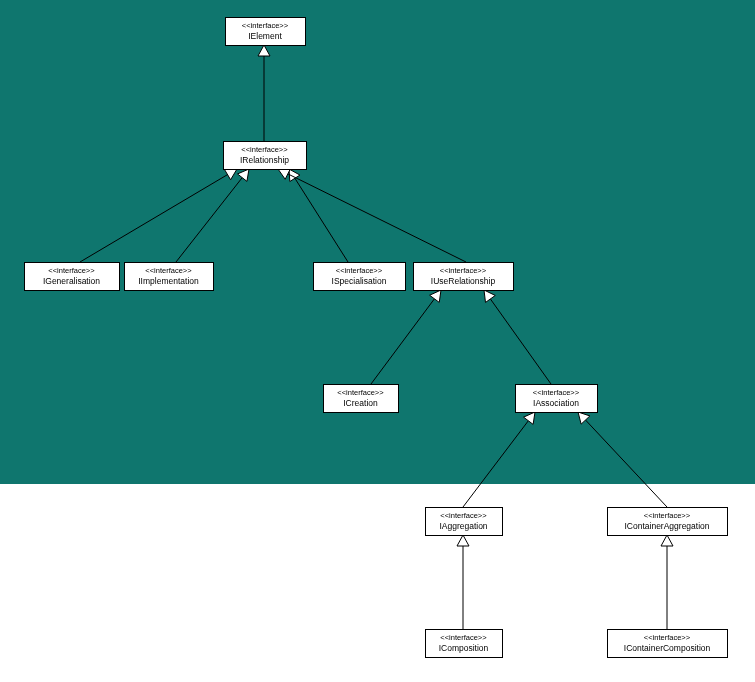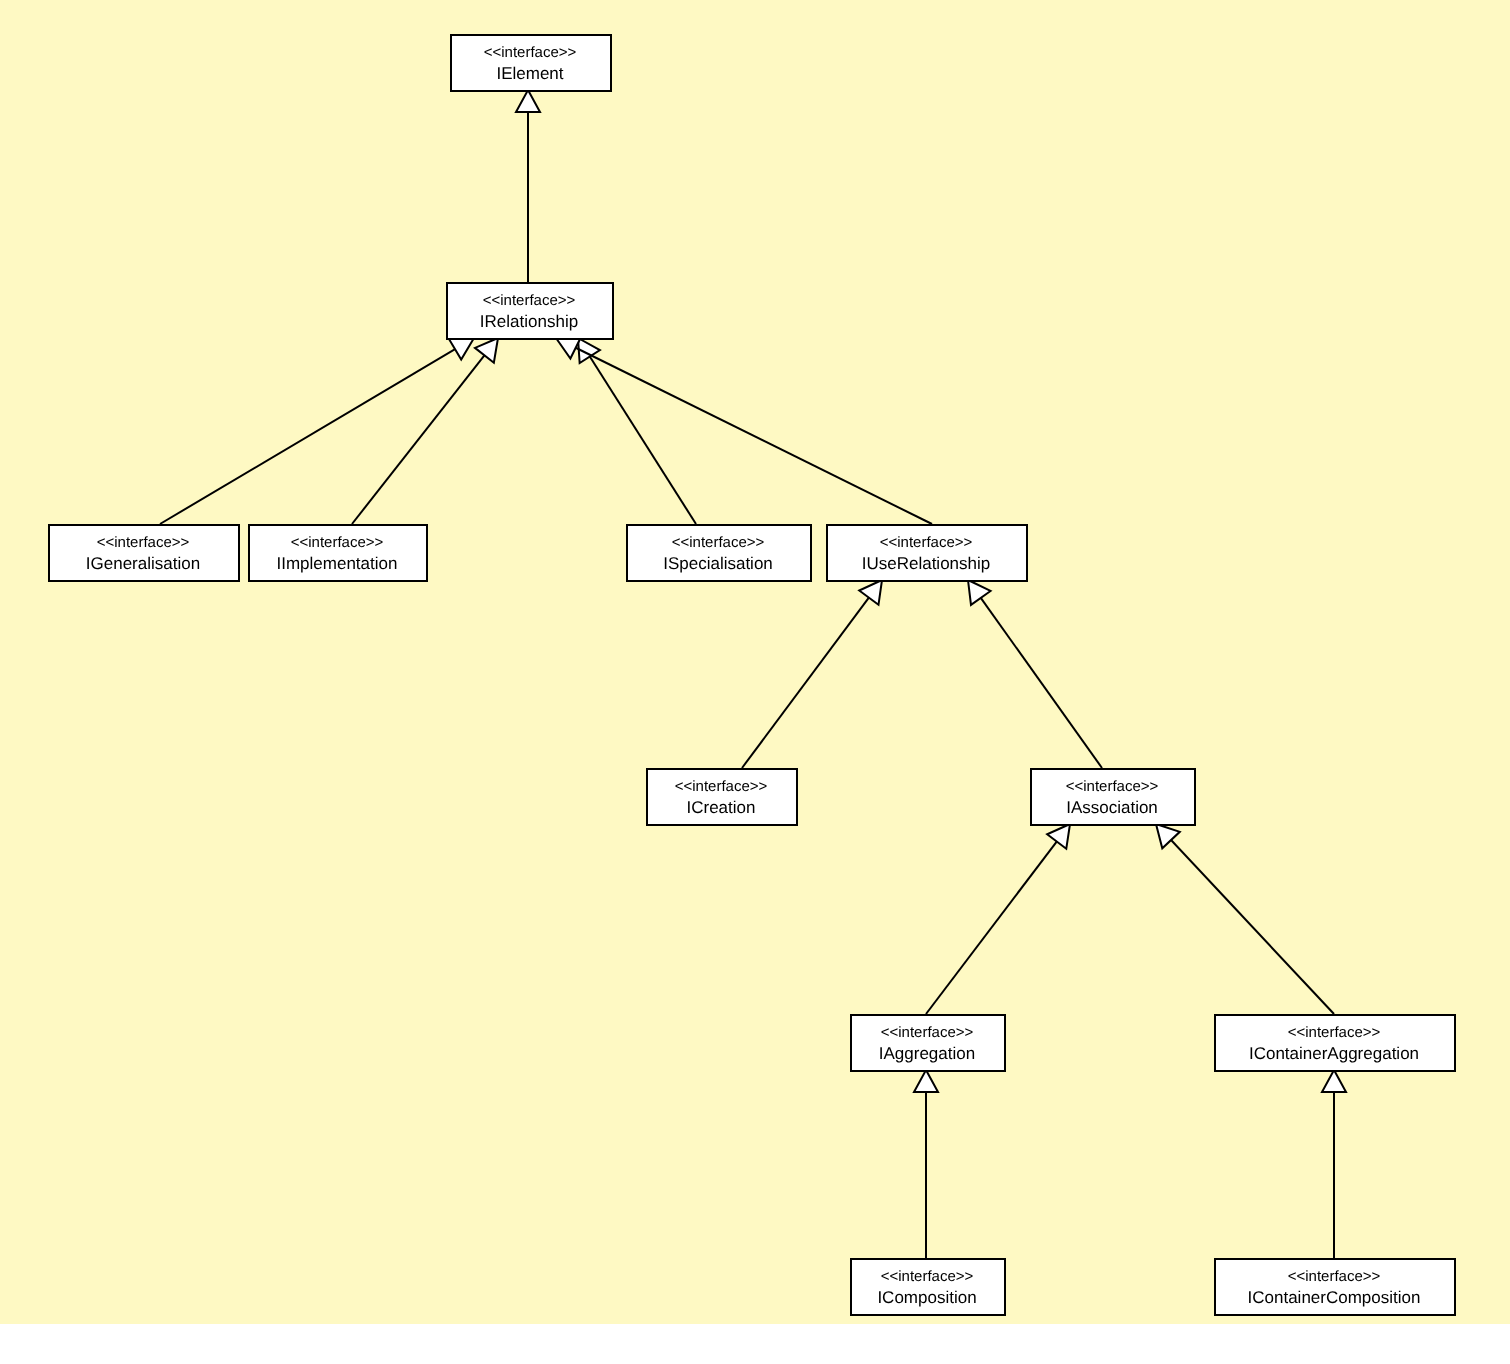--- a/index.html
+++ b/index.html
@@ -9,22 +9,22 @@
   }
   body {
     width: 755px;
     height: 682px;
     font-family: "Liberation Sans", sans-serif;
     overflow: hidden;
   }
   #diagram-root {
     position: relative;
     width: 755px;
-    height: 662px;
-    background: #fef9c3;
+    height: 484px;
+    background: #0f766e;
   }
   svg#uml-canvas {
     position: absolute;
     top: 0;
     left: 0;
     width: 755px;
     height: 682px;
     display: block;
   }
   .uml-box-rect {

